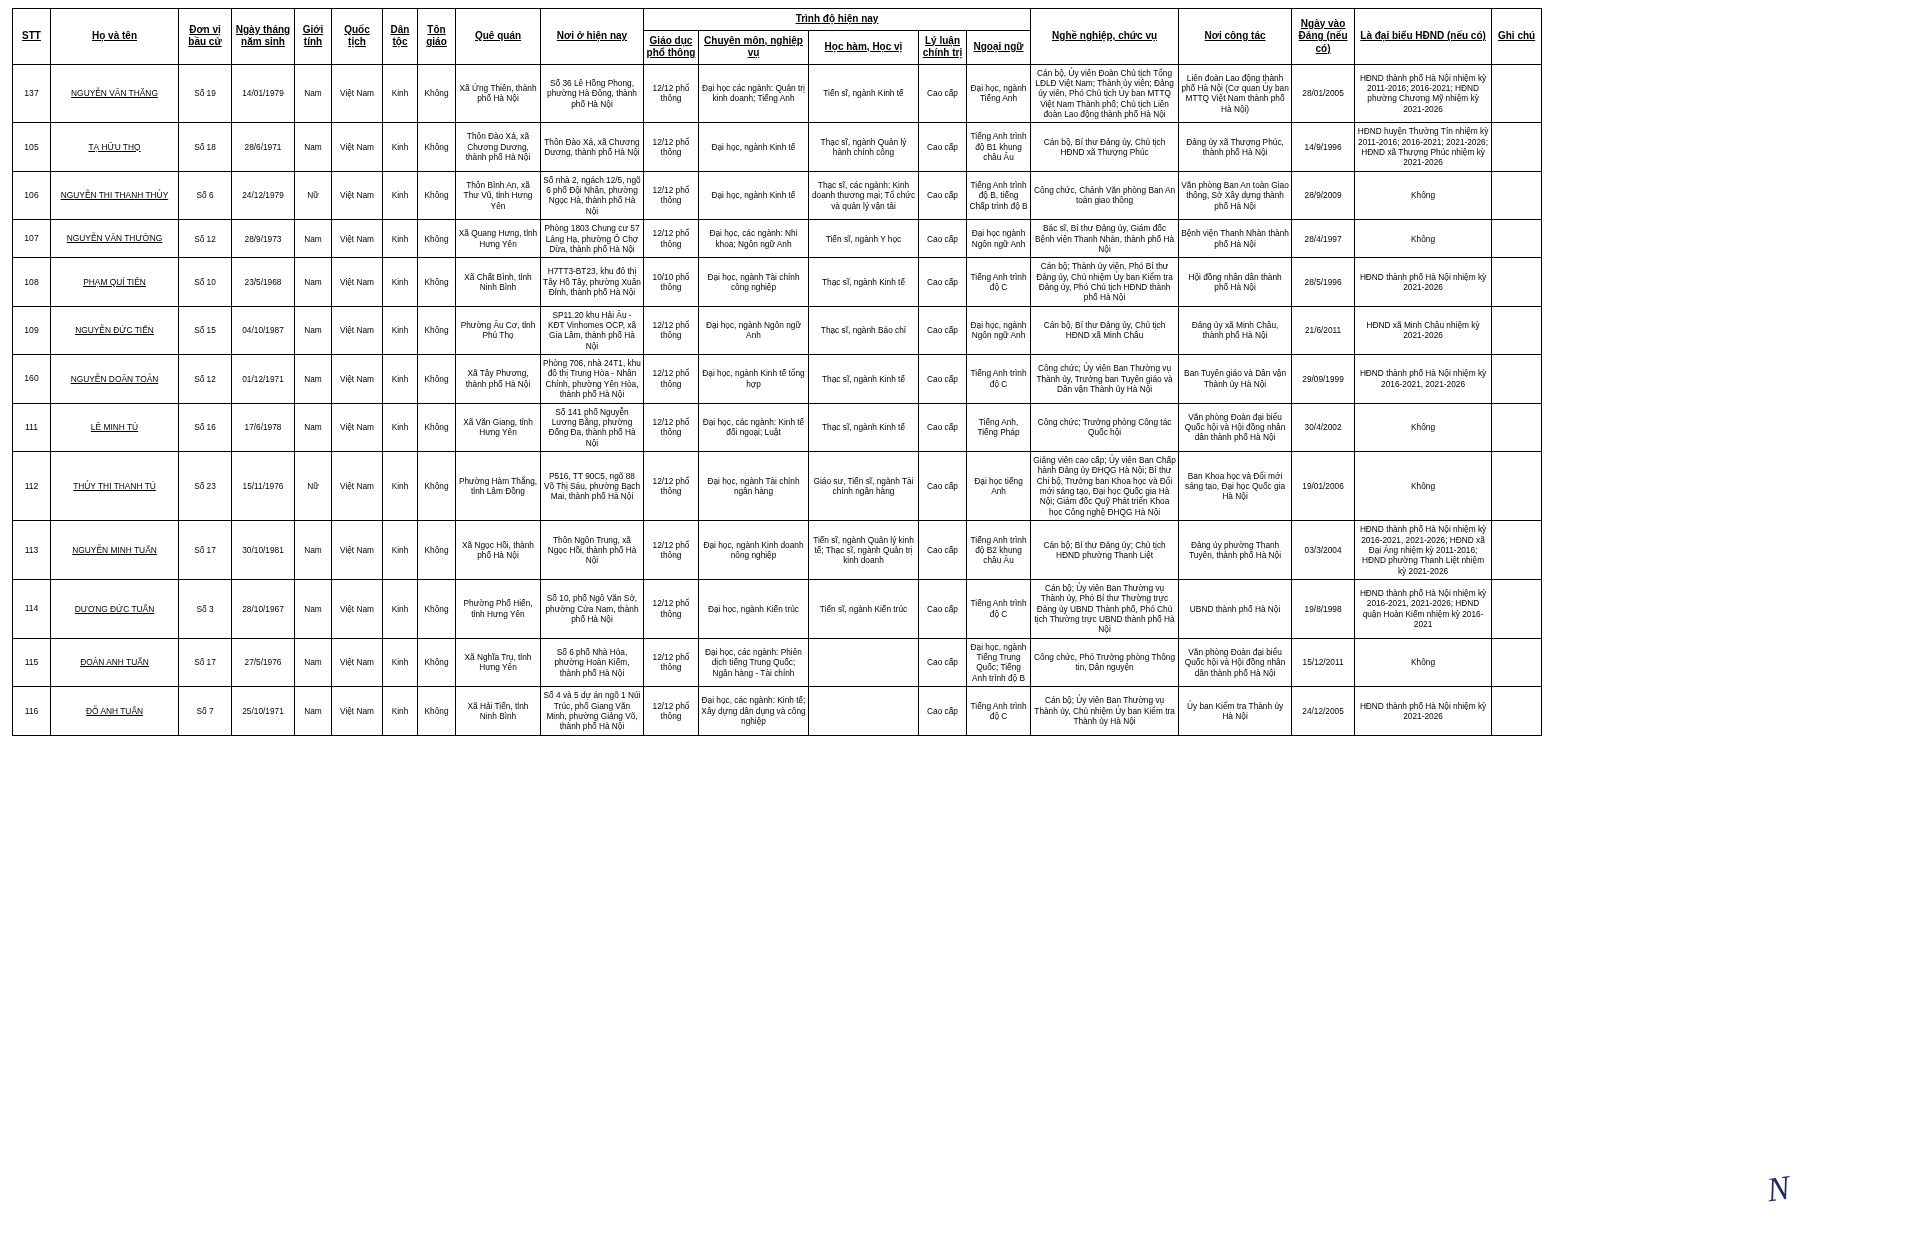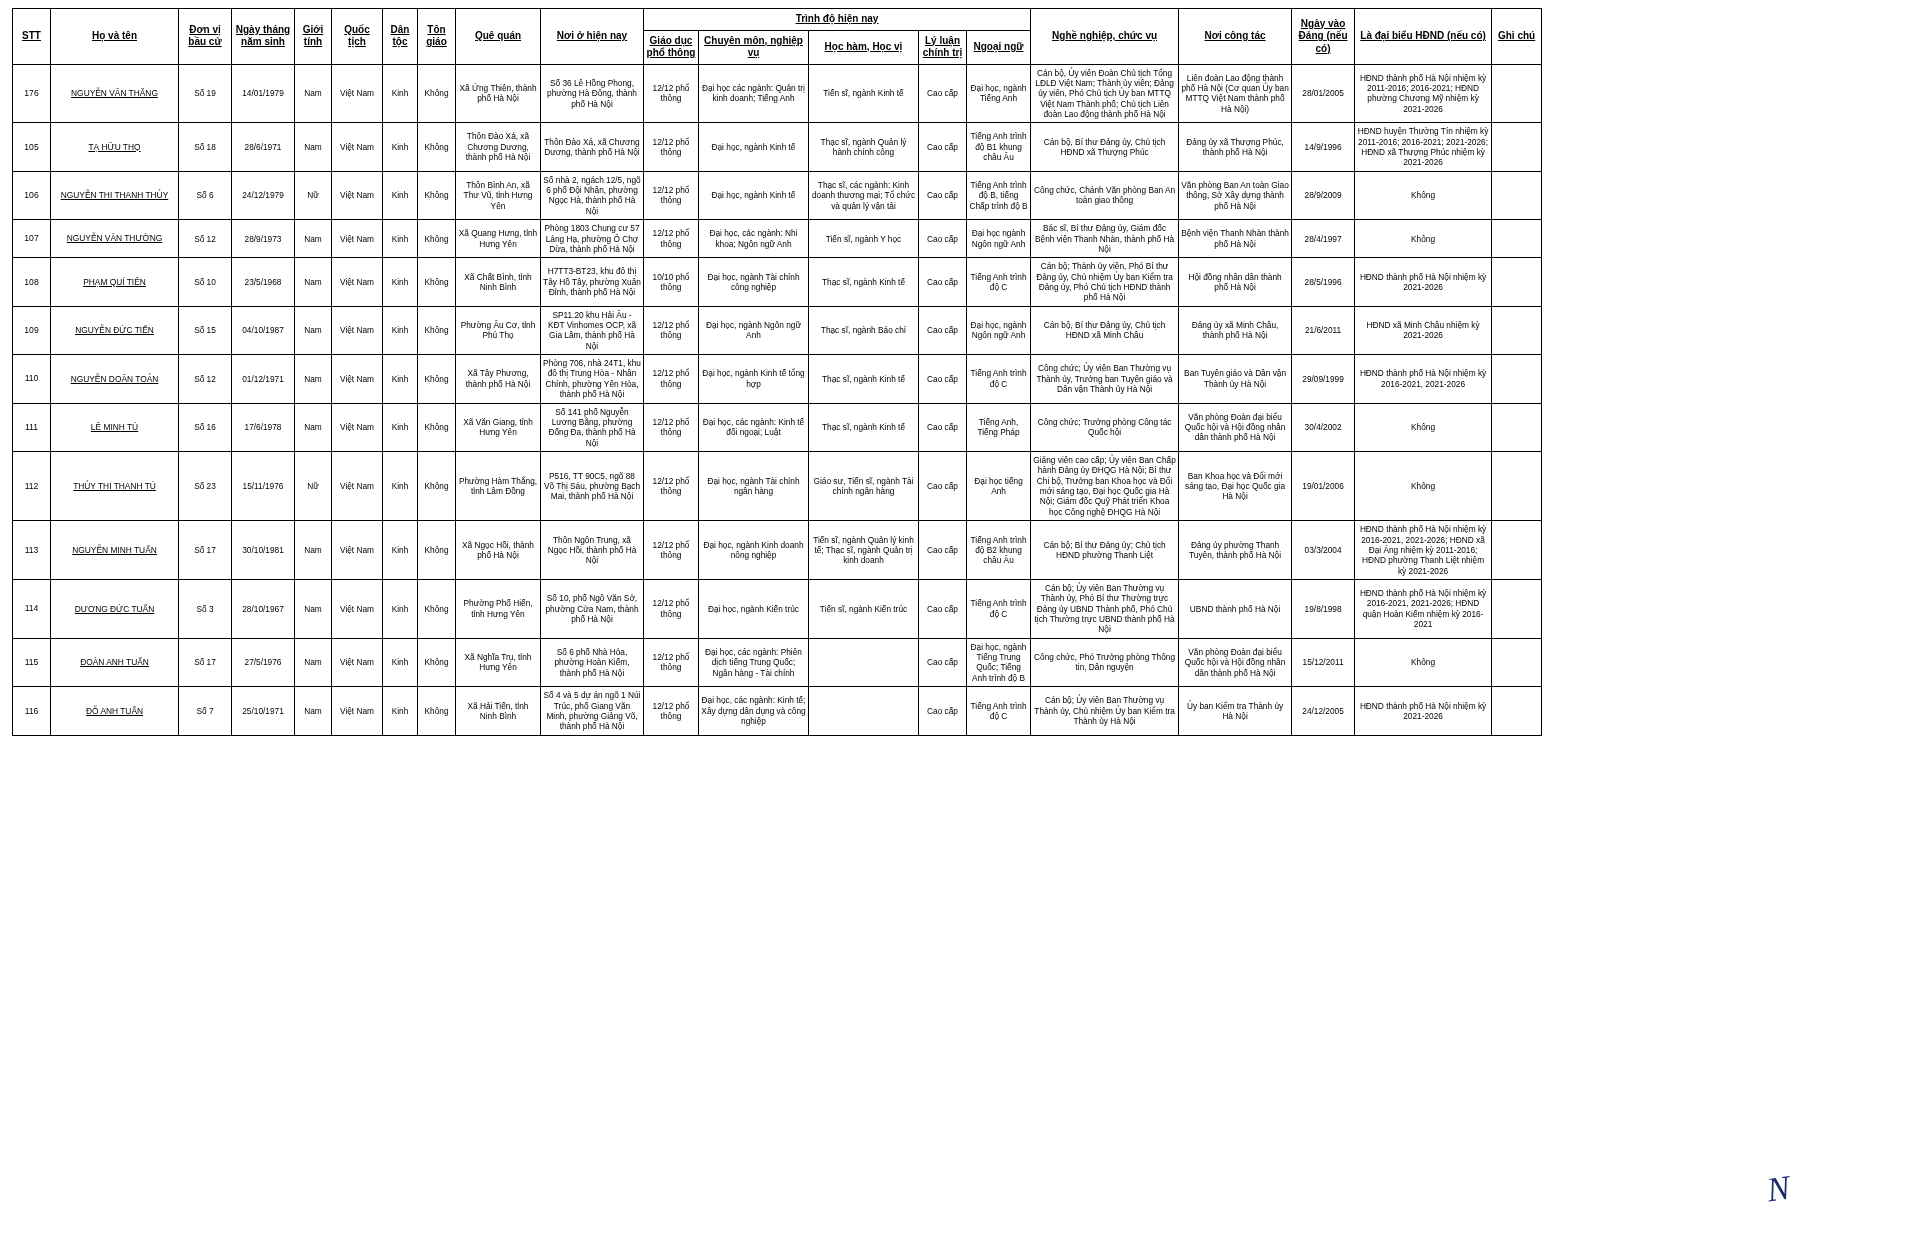--- a/index.html
+++ b/index.html
@@ -135,21 +135,21 @@
       <tr>
         <th>Giáo dục phổ thông</th>
         <th>Chuyên môn, nghiệp vụ</th>
         <th>Học hàm, Học vị</th>
         <th>Lý luận chính trị</th>
         <th>Ngoại ngữ</th>
       </tr>
     </thead>
     <tbody id="tbody">
         <tr>
-          <td class="stt-cell">176</td>
+          <td class="stt-cell">137</td>
           <td class="name-cell">NGUYỄN VĂN THẮNG</td>
           <td>Số 19</td>
           <td>14/01/1979</td>
           <td>Nam</td>
           <td>Việt Nam</td>
           <td>Kinh</td>
           <td>Không</td>
           <td>Xã Ứng Thiên, thành phố Hà Nội</td>
           <td>Số 36 Lê Hồng Phong, phường Hà Đông, thành phố Hà Nội</td>
           <td>12/12 phổ thông</td>
@@ -267,21 +267,21 @@
           <td>Thạc sĩ, ngành Báo chí</td>
           <td>Cao cấp</td>
           <td>Đại học, ngành Ngôn ngữ Anh</td>
           <td>Cán bộ, Bí thư Đảng ủy, Chủ tịch HĐND xã Minh Châu</td>
           <td>Đảng ủy xã Minh Châu, thành phố Hà Nội</td>
           <td>21/6/2011</td>
           <td>HĐND xã Minh Châu nhiệm kỳ 2021-2026</td>
           <td></td>
         </tr>
         <tr>
-          <td class="stt-cell">110</td>
+          <td class="stt-cell">160</td>
           <td class="name-cell">NGUYỄN DOÃN TOẢN</td>
           <td>Số 12</td>
           <td>01/12/1971</td>
           <td>Nam</td>
           <td>Việt Nam</td>
           <td>Kinh</td>
           <td>Không</td>
           <td>Xã Tây Phương, thành phố Hà Nội</td>
           <td>Phòng 706, nhà 24T1, khu đô thị Trung Hòa - Nhân Chính, phường Yên Hòa, thành phố Hà Nội</td>
           <td>12/12 phổ thông</td>

